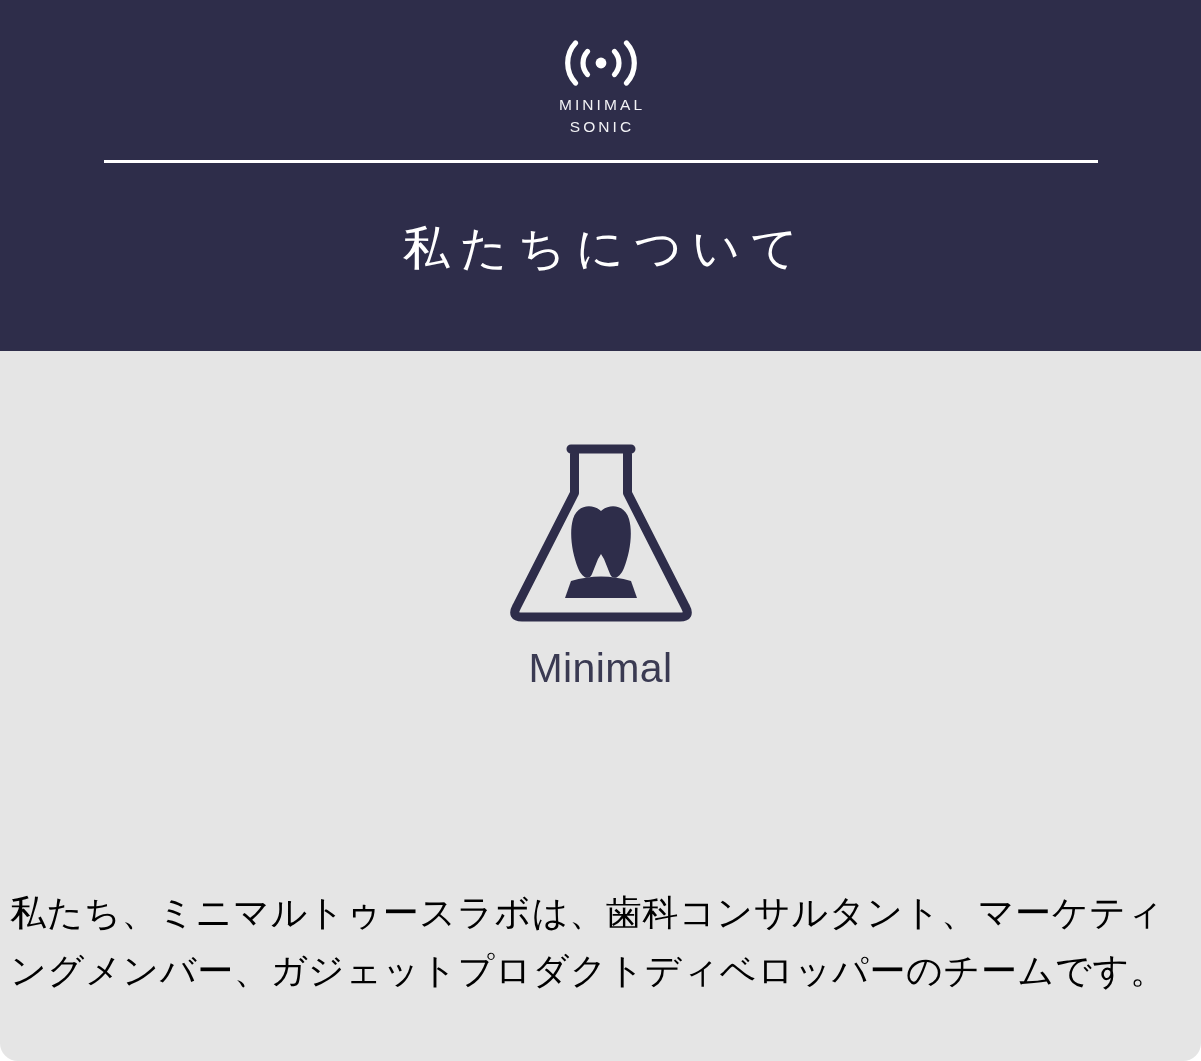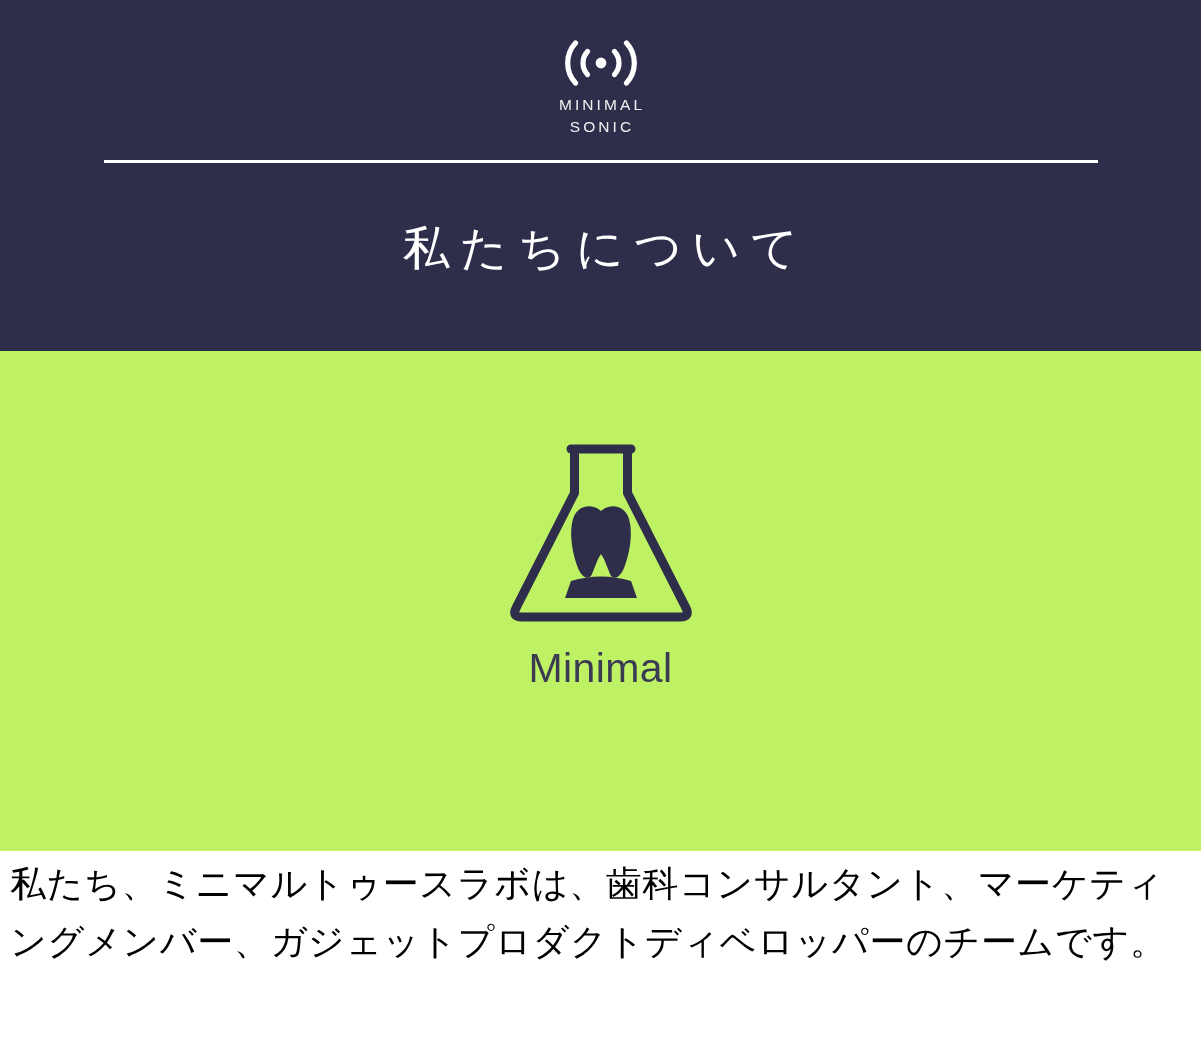--- a/index.html
+++ b/index.html
@@ -11,22 +11,23 @@
     width: 1201px;
     height: 1061px;
     background: #ffffff;
     font-family: "Liberation Sans", "DejaVu Sans", sans-serif;
     overflow: hidden;
   }
 
   .page {
     position: relative;
     width: 1201px;
-    height: 851px;
-    background: #bef264;
+    height: 1061px;
+    background: #e5e5e5;
+    border-radius: 18px;
   }
 
   
   .site-header {
     position: absolute;
     top: 0;
     left: 0;
     width: 1201px;
     height: 351px;
     background: #2e2d4a;
@@ -116,21 +117,21 @@
     font-size: 41px;
     font-weight: 300;
     line-height: 1.14;
     text-align: center;
     letter-spacing: 0.4px;
     white-space: nowrap;
   }
 
   .about-body {
     position: absolute;
-    top: 468px;
+    top: 497px;
     left: 10px;
     width: 1185px;
     color: #000000;
     font-size: 36px;
     font-weight: 400;
     line-height: 1.62;
     letter-spacing: 0.6px;
     text-align: left;
     margin-top: 36px;
   }

